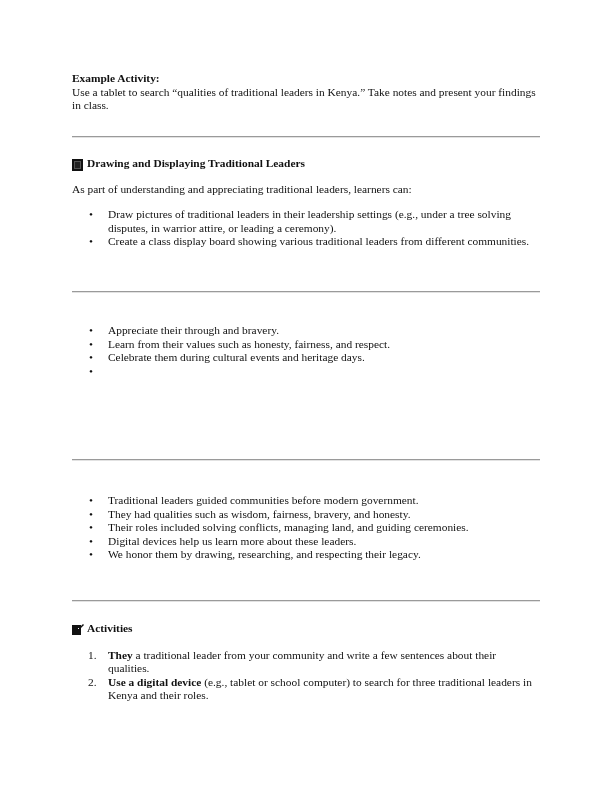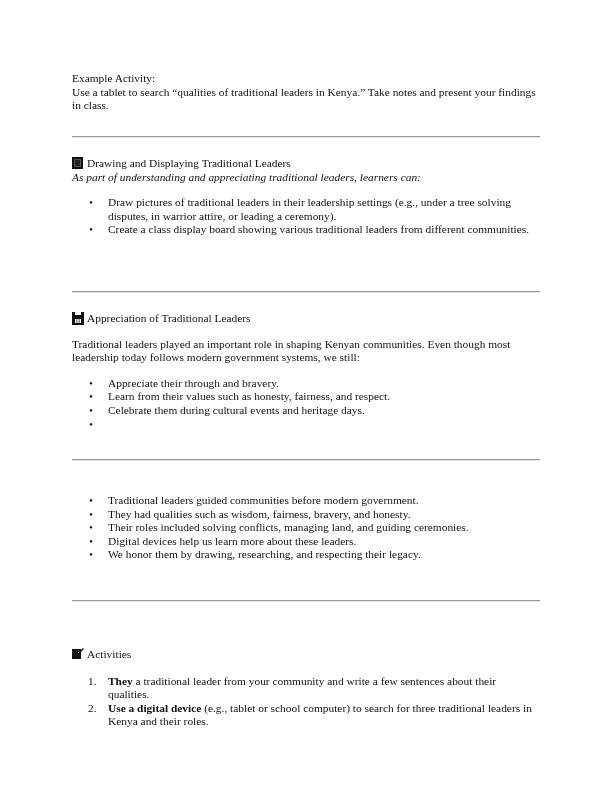--- a/index.html
+++ b/index.html
@@ -2,24 +2,24 @@
 <html><head>
 <meta charset="utf-8">
 <style>
   html, body { margin: 0; padding: 0; background: #ffffff; }
   body {
     width: 612px; height: 792px; position: relative; overflow: hidden;
     font-family: "Liberation Serif", serif; color: #111111;
     font-size: 11.4px; line-height: 13.6px;
   }
   .abs { position: absolute; left: 72px; width: 470px; }
-  .bold { font-weight: normal; }
+  .bold { font-weight: bold; }
   .hr { position: absolute; left: 72px; width: 468px; height: 0;
         border-top: 1px solid #9a9a9a; border-bottom: 1px solid #e2e2e2; }
-  .heading { font-weight: normal; display: flex; align-items: flex-start; }
+  .heading { font-weight: bold; display: flex; align-items: flex-end; }
   .icon { display: inline-block; width: 12px; height: 12px; margin-right: 3px; }
   .icon svg { display: block; }
   ul, ol { margin: 0; padding: 0; list-style: none; }
   li { position: relative; padding-left: 36px; width: 430px; }
   ul li .bullet { position: absolute; left: 17px; top: 0; }
   ol li .num { position: absolute; left: 16px; top: 0; }
 </style>
 </head>
 <body>
 
@@ -34,44 +34,30 @@
   <div class="heading">
     <span class="icon">
       <svg width="11" height="12" viewBox="0 0 11 12">
           <rect x="0" y="0" width="11" height="12" fill="#111"></rect>
           <rect x="2" y="2" width="7" height="8" fill="#555"></rect>
           <rect x="3" y="3" width="5" height="6" fill="#222"></rect>
         </svg>
     </span>
     <span>Drawing and Displaying Traditional Leaders</span>
   </div>
-  <div style="font-style:italic;">As part of understanding and appreciating traditional leaders, learners can:</div>
+  <div style="margin-top:12px;">As part of understanding and appreciating traditional leaders, learners can:</div>
   <ul style="margin-top:12px;">
     <li><span class="bullet">•</span><span>Draw pictures of traditional leaders in their leadership settings (e.g., under a tree solving disputes, in warrior attire, or leading a ceremony).</span></li>
     <li><span class="bullet">•</span><span>Create a class display board showing various traditional leaders from different communities.</span></li>
   </ul>
 </div>
 
 <div class="hr" style="top:291px;"></div>
 
 <div class="abs" style="top:312px;">
-  <div class="heading">
-    <span class="icon">
-      <svg width="12" height="13" viewBox="0 0 12 13">
-          <rect x="0" y="0" width="3" height="4" fill="#111"></rect>
-          <rect x="9" y="0" width="3" height="4" fill="#111"></rect>
-          <rect x="0" y="3" width="12" height="10" fill="#111"></rect>
-          <rect x="3" y="7" width="1.5" height="4" fill="#fff"></rect>
-          <rect x="5.25" y="7" width="1.5" height="4" fill="#fff"></rect>
-          <rect x="7.5" y="7" width="1.5" height="4" fill="#fff"></rect>
-        </svg>
-    </span>
-    <span>Appreciation of Traditional Leaders</span>
-  </div>
-  <div style="margin-top:12px;">Traditional leaders played an important role in shaping Kenyan communities. Even though most leadership today follows modern government systems, we still:</div>
   <ul style="margin-top:12px;">
     <li><span class="bullet">•</span><span>Appreciate their through and bravery.</span></li>
     <li><span class="bullet">•</span><span>Learn from their values such as honesty, fairness, and respect.</span></li>
     <li><span class="bullet">•</span><span>Celebrate them during cultural events and heritage days.</span></li>
     <li><span class="bullet">•</span></li>
   </ul>
 </div>
 
 <div class="hr" style="top:459px;"></div>
 
@@ -80,21 +66,21 @@
     <li><span class="bullet">•</span><span>Traditional leaders guided communities before modern government.</span></li>
     <li><span class="bullet">•</span><span>They had qualities such as wisdom, fairness, bravery, and honesty.</span></li>
     <li><span class="bullet">•</span><span>Their roles included solving conflicts, managing land, and guiding ceremonies.</span></li>
     <li><span class="bullet">•</span><span>Digital devices help us learn more about these leaders.</span></li>
     <li><span class="bullet">•</span><span>We honor them by drawing, researching, and respecting their legacy.</span></li>
   </ul>
 </div>
 
 <div class="hr" style="top:600px;"></div>
 
-<div class="abs" style="top:648px;">
+<div class="abs" style="top:622px;">
   <div class="heading">
     <span class="icon">
       <svg width="12" height="11" viewBox="0 0 12 11">
           <rect x="0" y="1" width="9" height="10" fill="#111"></rect>
           <polygon points="6,5 11,0 12,1 7,6" fill="#111"></polygon>
           <rect x="6" y="4" width="1" height="1" fill="#fff"></rect>
         </svg>
     </span>
     <span>Activities</span>
   </div>

